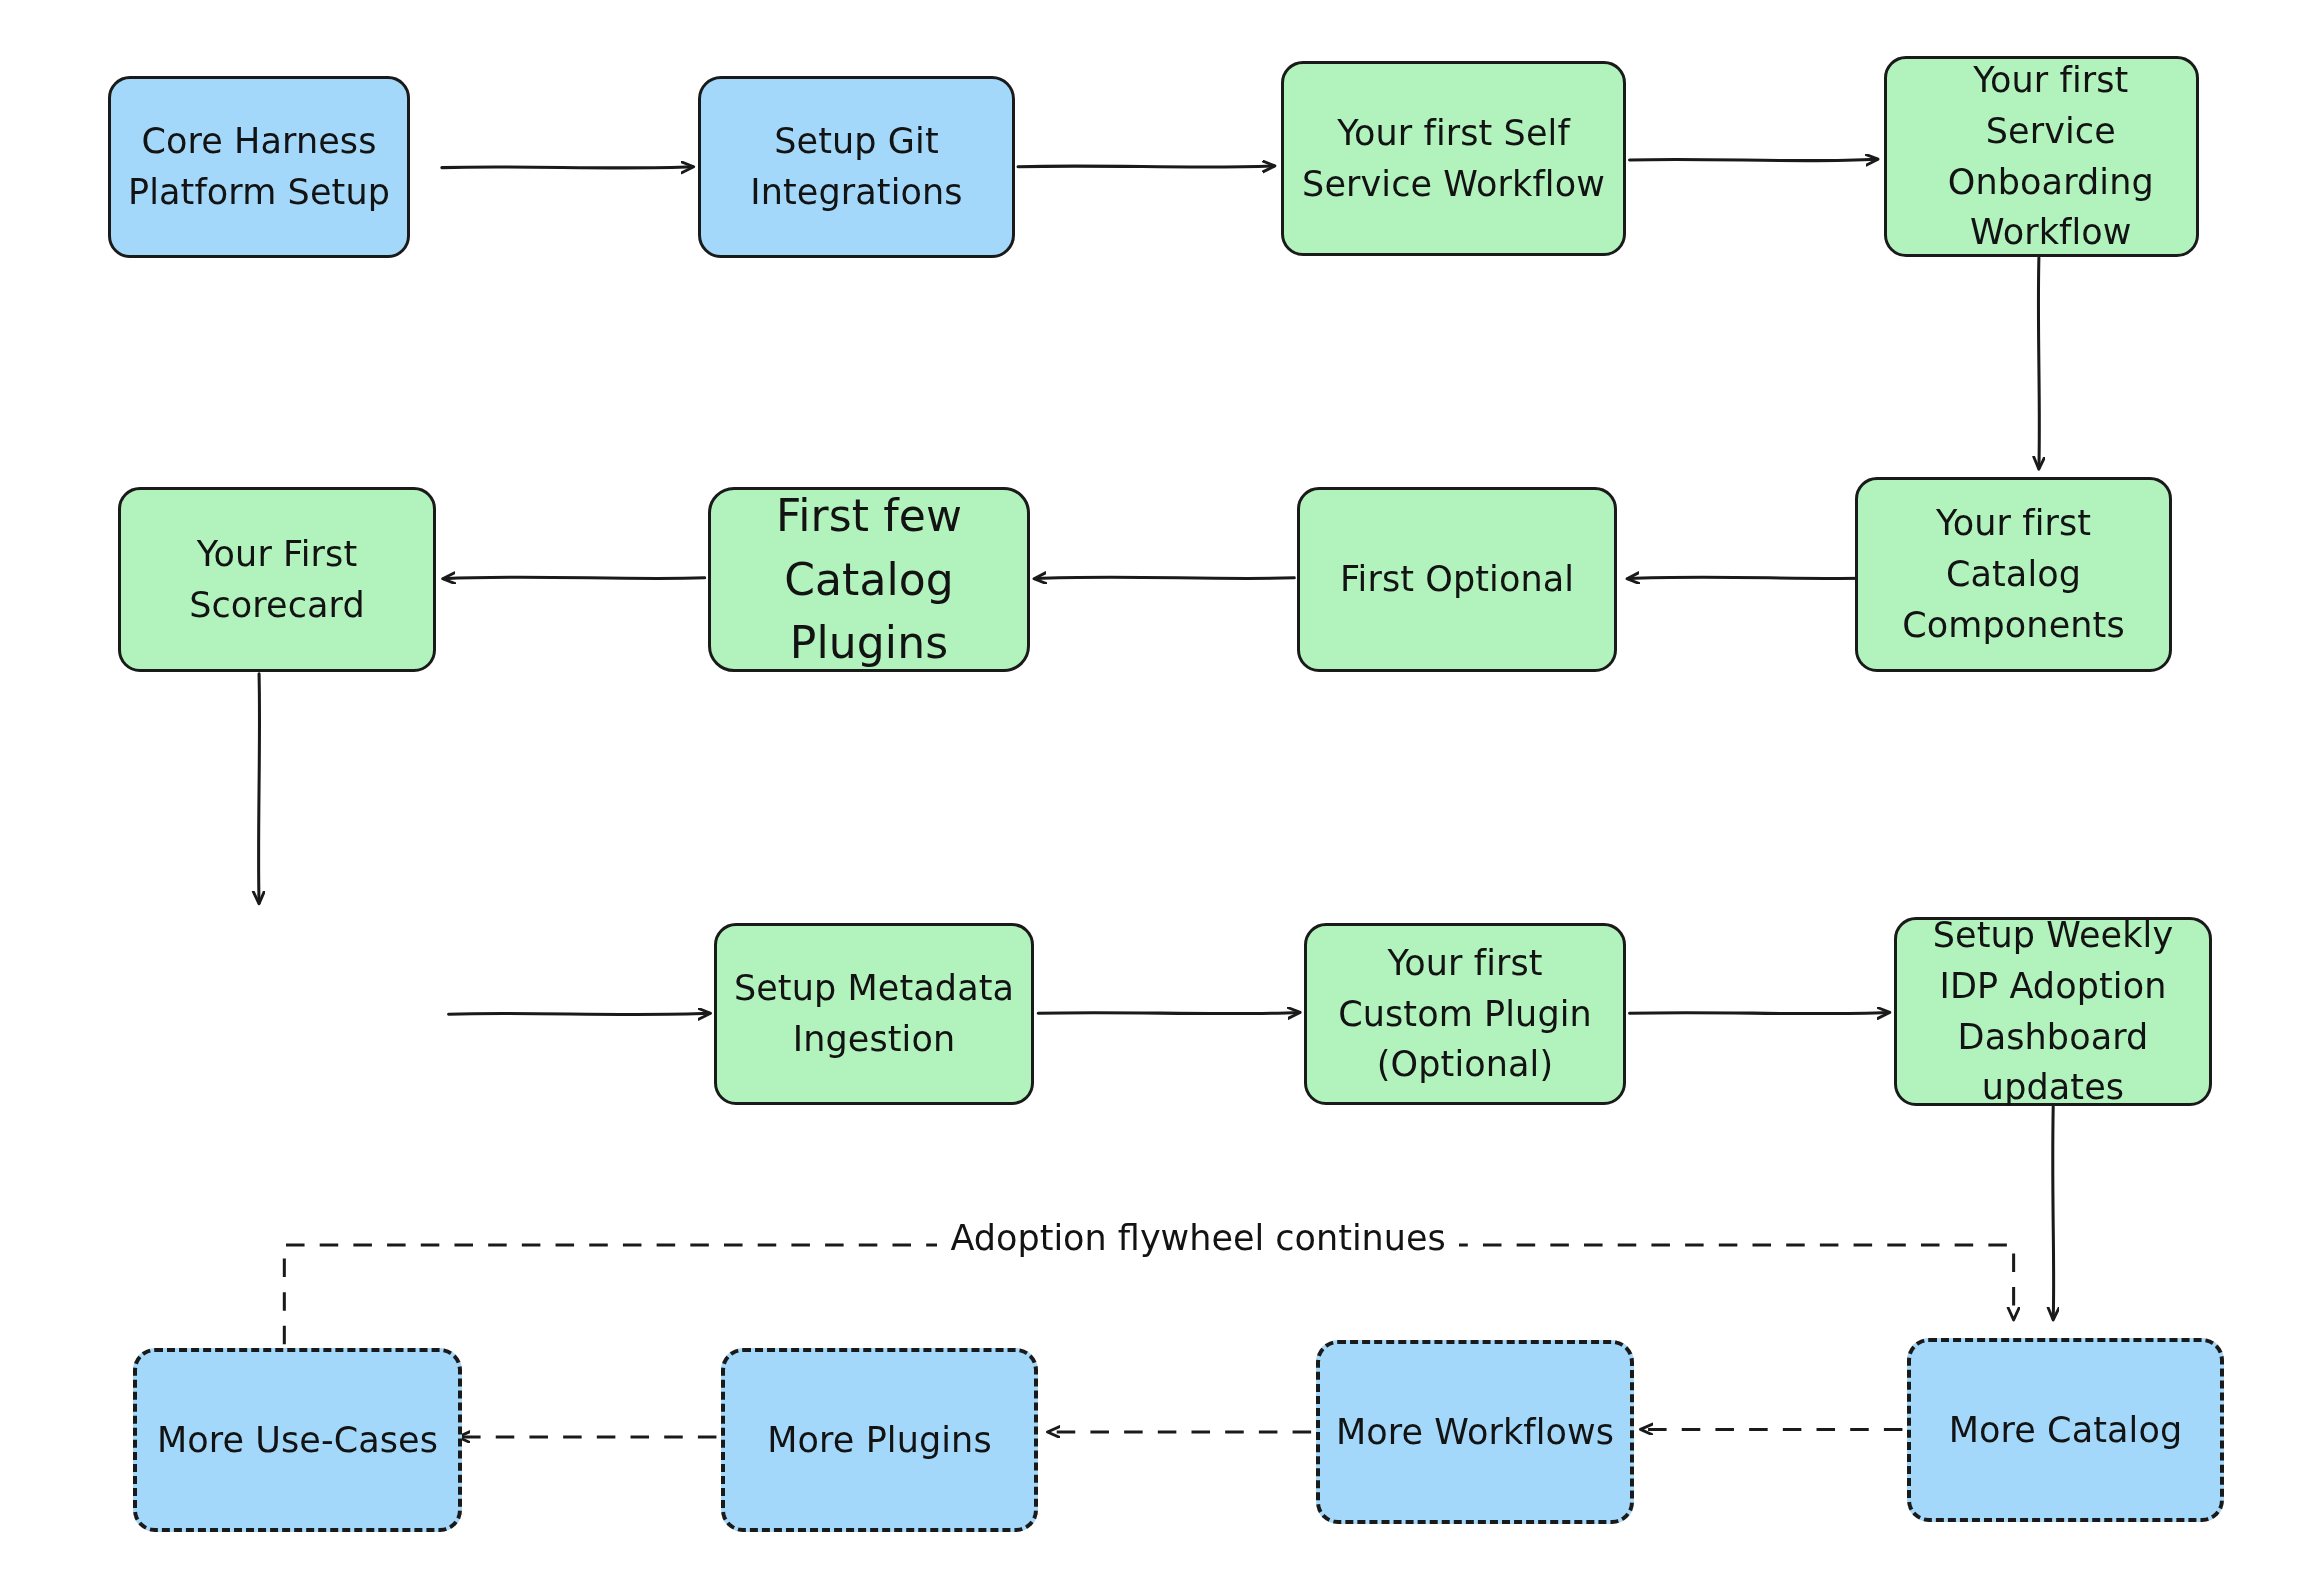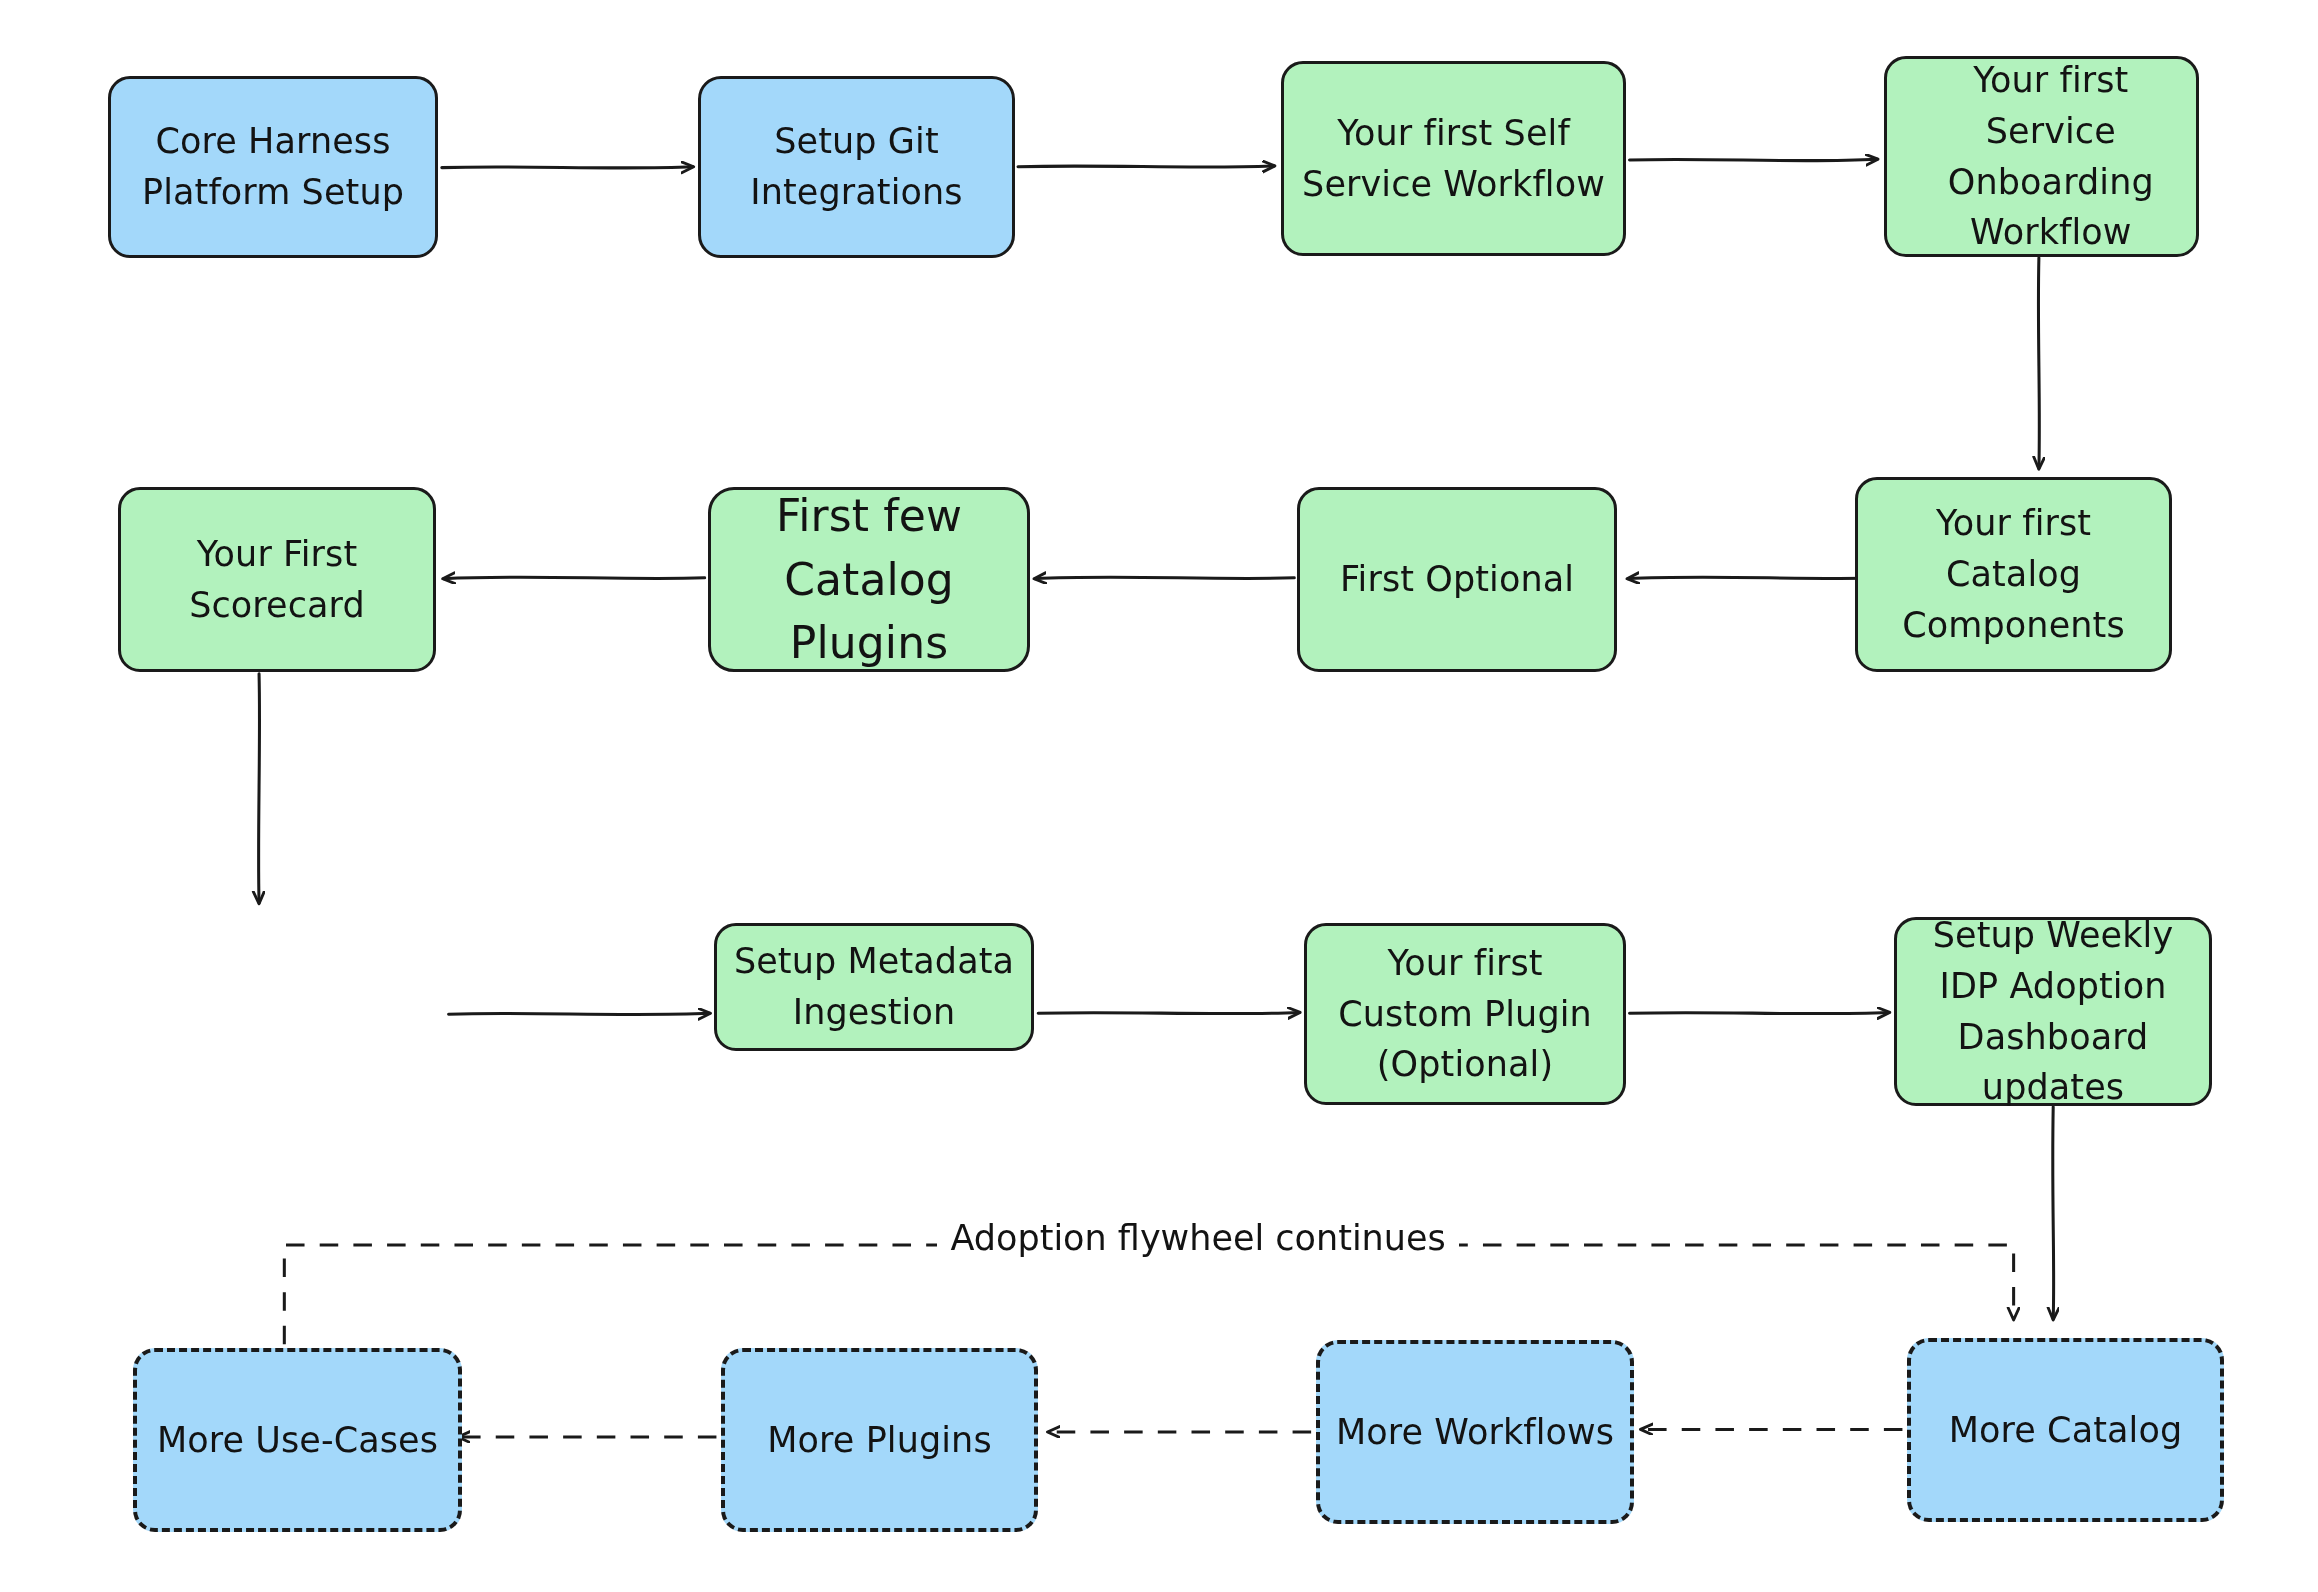--- a/index.html
+++ b/index.html
@@ -83,21 +83,21 @@
 
       <path d="M2258,1697 L1948,1697" marker-end="url(#ahd)"></path>
       <path d="M1556,1700 L1244,1700" marker-end="url(#ahd)"></path>
       <path d="M850,1706 L544,1706" marker-end="url(#ahd)"></path>
 
       <path d="M337,1596 L337,1478 L1118,1478"></path>
       <path d="M1640,1478 L2390,1478 L2390,1566" marker-end="url(#ahd)"></path>
     </g>
   </svg>
 
-  <div class="node fill-blue solid" style="left:108px;top:76px;width:330px;height:182px;font-size:35px;">
+  <div class="node fill-blue solid" style="left:108px;top:76px;width:302px;height:182px;font-size:35px;">
     <span class="lbl">Core Harness Platform Setup</span>
   </div>
 
   <div class="node fill-blue solid" style="left:698px;top:76px;width:317px;height:182px;font-size:35px;border-radius:23px;">
     <span class="lbl">Setup Git Integrations</span>
   </div>
 
   <div class="node fill-green solid" style="left:1281px;top:61px;width:345px;height:195px;font-size:35px;">
     <span class="lbl">Your first Self Service Workflow</span>
   </div>
@@ -116,21 +116,21 @@
 
   <div class="node fill-green solid" style="left:1297px;top:487px;width:320px;height:185px;font-size:35px;">
     <span class="lbl">First Optional</span>
   </div>
 
   <div class="node fill-green solid" style="left:1855px;top:477px;width:317px;height:195px;font-size:35px;">
     <span class="lbl">Your first Catalog Components</span>
   </div>
 
 
-  <div class="node fill-green solid" style="left:714px;top:923px;width:320px;height:128px;font-size:35px;">
+  <div class="node fill-green solid" style="left:714px;top:923px;width:320px;height:182px;font-size:35px;">
     <span class="lbl">Setup Metadata Ingestion</span>
   </div>
 
   <div class="node fill-green solid" style="left:1304px;top:923px;width:322px;height:182px;font-size:35px;">
     <span class="lbl">Your first Custom Plugin (Optional)</span>
   </div>
 
   <div class="node fill-green solid" style="left:1894px;top:917px;width:318px;height:189px;font-size:35px;">
     <span class="lbl">Setup Weekly IDP Adoption Dashboard updates</span>
   </div>

